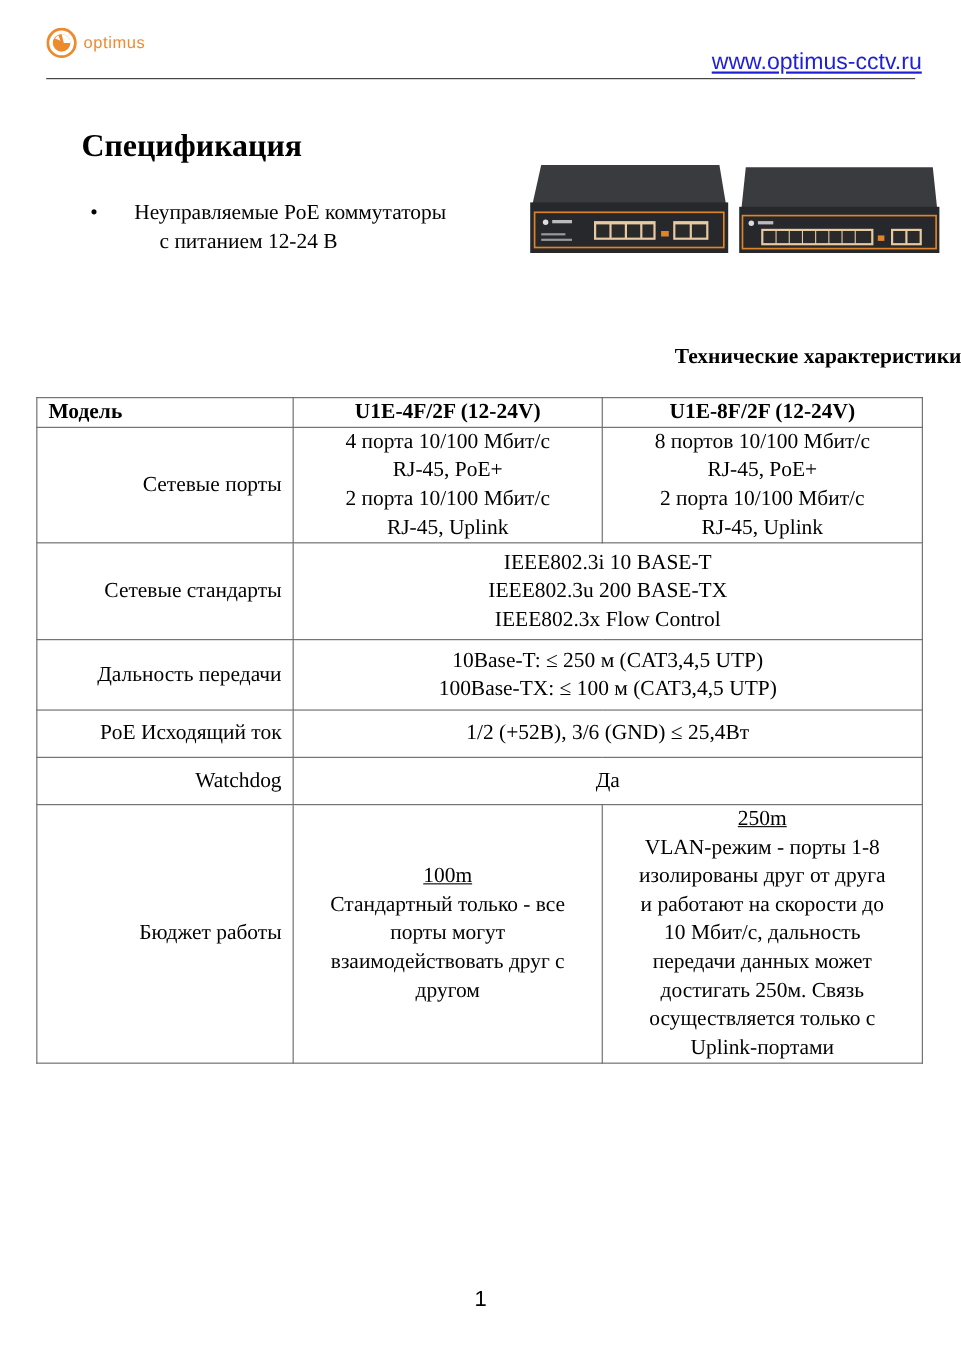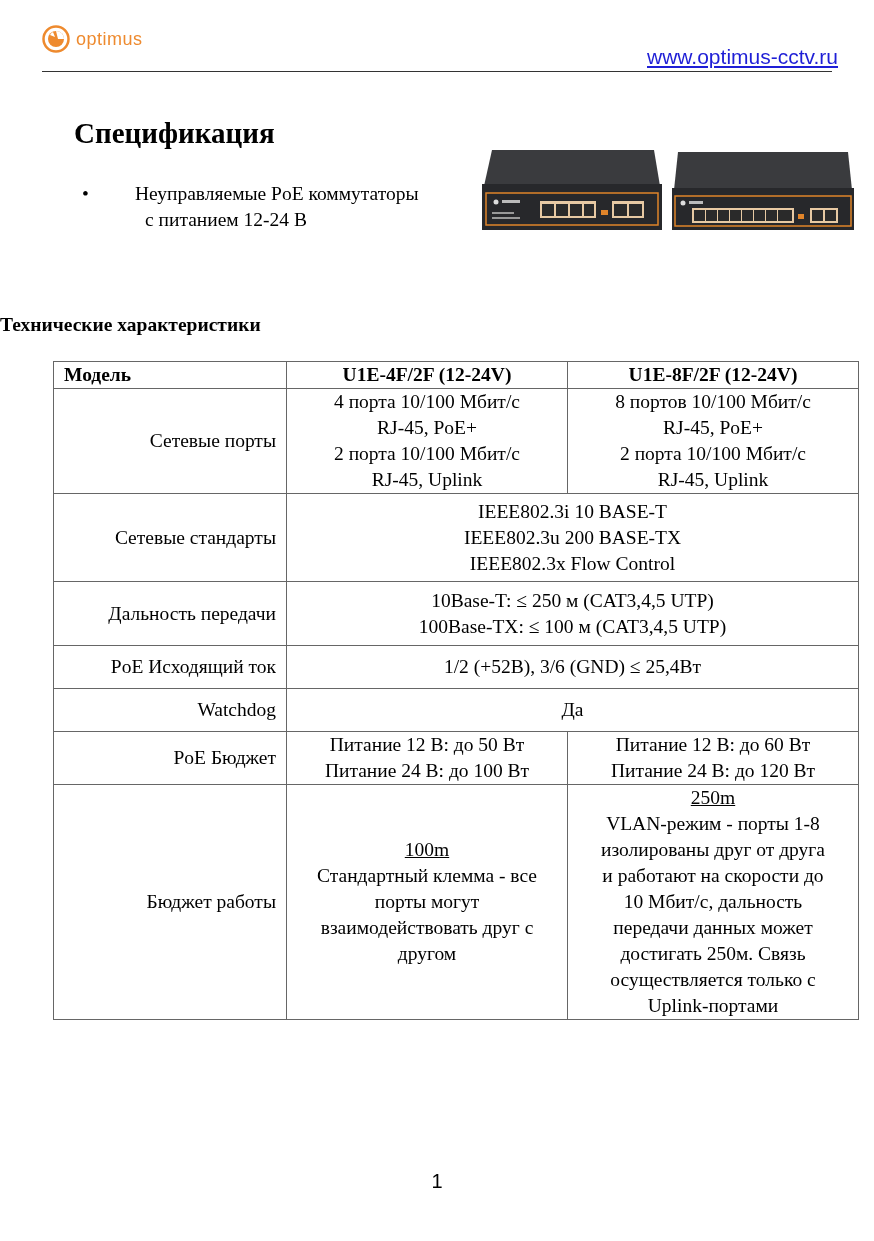--- a/index.html
+++ b/index.html
@@ -1,36 +1,36 @@
 <!DOCTYPE html>
 <html><head>
   <meta charset="utf-8">
   <style>
     html, body { margin: 0; padding: 0; background: #ffffff; }
     body { width: 874px; height: 1241px; position: relative; overflow: hidden; font-family: "Liberation Serif", serif; color: #000; }
 
     .logo { position: absolute; left: 42px; top: 25px; display: flex; align-items: center; gap: 6px; }
     .logo-mark { width: 28px; height: 28px; }
-    .logo-text { font-family: "Liberation Sans", sans-serif; font-size: 18px; color: #ee8a2e; letter-spacing: 0.5px; }
+    .logo-text { font-family: "Liberation Sans", sans-serif; font-size: 15px; color: #ee8a2e; letter-spacing: 0.5px; }
 
     .site-link { position: absolute; right: 36px; top: 45px; font-family: "Liberation Sans", sans-serif; font-size: 21px; color: #1f1fd6; text-decoration: underline; }
     .header-rule { position: absolute; left: 42px; width: 790px; top: 71px; height: 0; border-top: 1.5px solid #333; }
 
     .page-title { position: absolute; left: 74px; top: 117px; font-size: 29px; font-weight: bold; margin: 0; }
 
     .bullet-block { position: absolute; left: 82px; top: 181px; font-size: 19.5px; line-height: 26px; }
     .bullet-dot { position: absolute; left: 0; top: 0; }
-    .bullet-text { position: absolute; left: 53px; top: 0; white-space: nowrap; }
+    .bullet-text { position: absolute; left: 40px; top: 0; white-space: nowrap; }
     .bullet-text2 { position: absolute; left: 36px; top: 26px; white-space: nowrap; margin-left: 27px; }
 
     .product-photos { position: absolute; left: 478px; top: 140px; width: 380px; height: 100px; }
 
-    .section-title { position: absolute; left: 0; width: 874px; top: 314px; text-align: left; font-size: 19.5px; font-weight: bold; }
+    .section-title { position: absolute; left: 0; width: 874px; top: 314px; text-align: right; font-size: 19.5px; font-weight: bold; }
 
-    table.spec { position: absolute; left: 33px; top: 361px; width: 806px; border-collapse: collapse; font-size: 19.5px; line-height: 26px; margin-left: 20px; }
+    table.spec { position: absolute; left: 33px; top: 361px; width: 806px; border-collapse: collapse; font-size: 19.5px; line-height: 26px; }
     table.spec td, table.spec th { border: 1.5px solid #666; padding: 0 10px; vertical-align: middle; }
     table.spec th { font-weight: bold; text-align: center; height: 26px; }
     table.spec th.first { text-align: left; }
     table.spec td.label { text-align: right; width: 212px; }
     table.spec td.val { text-align: center; }
     .col2 { width: 260px; }
     .u { text-decoration: underline; }
     .line { display: block; }
 
     .page-number { position: absolute; left: 0; width: 874px; top: 1170px; text-align: center; font-family: "Liberation Sans", sans-serif; font-size: 20px; }
@@ -141,35 +141,24 @@
   </tr>
   <tr style="height:43px">
     <td class="label">PoE Исходящий ток</td>
     <td class="val" colspan="2">1/2 (+52В), 3/6 (GND) ≤ 25,4Вт</td>
   </tr>
   <tr style="height:43px">
     <td class="label">Watchdog</td>
     <td class="val" colspan="2">Да</td>
   </tr>
   <tr>
-    <td class="label">PoE Бюджет</td>
-    <td class="val">
-      <span class="line">Питание 12 В: до 50 Вт</span>
-      <span class="line">Питание 24 В: до 100 Вт</span>
-    </td>
-    <td class="val">
-      <span class="line">Питание 12 В: до 60 Вт</span>
-      <span class="line">Питание 24 В: до 120 Вт</span>
-    </td>
-  </tr>
-  <tr>
     <td class="label">Бюджет работы</td>
     <td class="val">
       <span class="line u">100m</span>
-      <span class="line">Стандартный клемма - все</span>
+      <span class="line">Стандартный только - все</span>
       <span class="line">порты могут</span>
       <span class="line">взаимодействовать друг с</span>
       <span class="line">другом</span>
     </td>
     <td class="val">
       <span class="line u">250m</span>
       <span class="line">VLAN-режим - порты 1-8</span>
       <span class="line">изолированы друг от друга</span>
       <span class="line">и работают на скорости до</span>
       <span class="line">10 Мбит/с, дальность</span>

